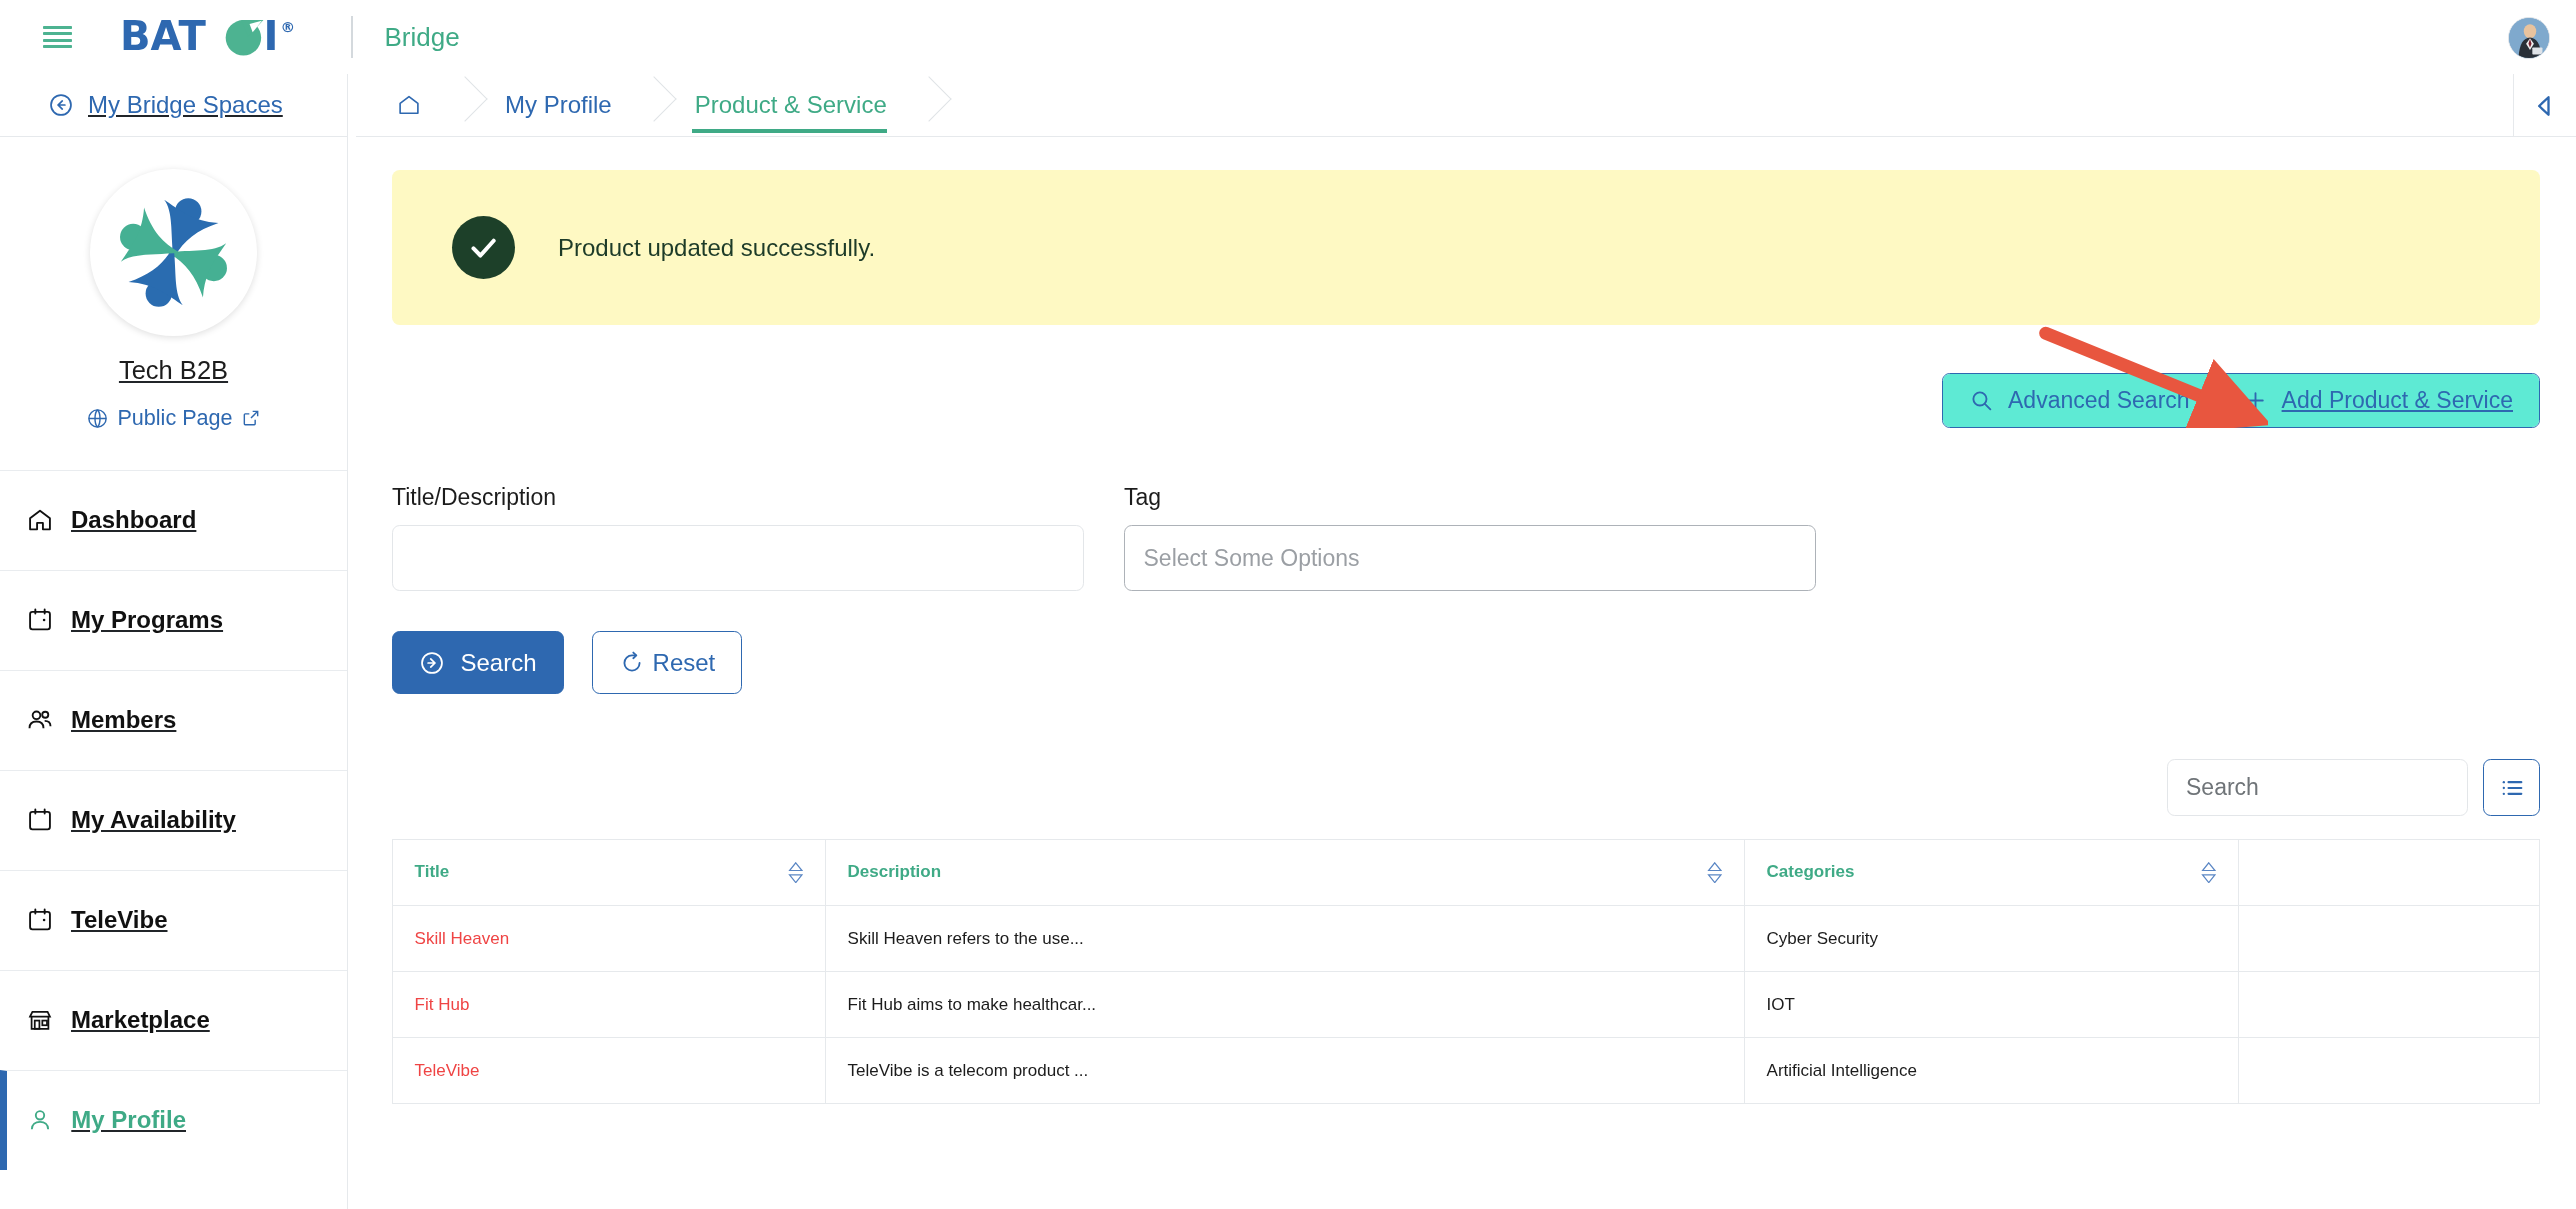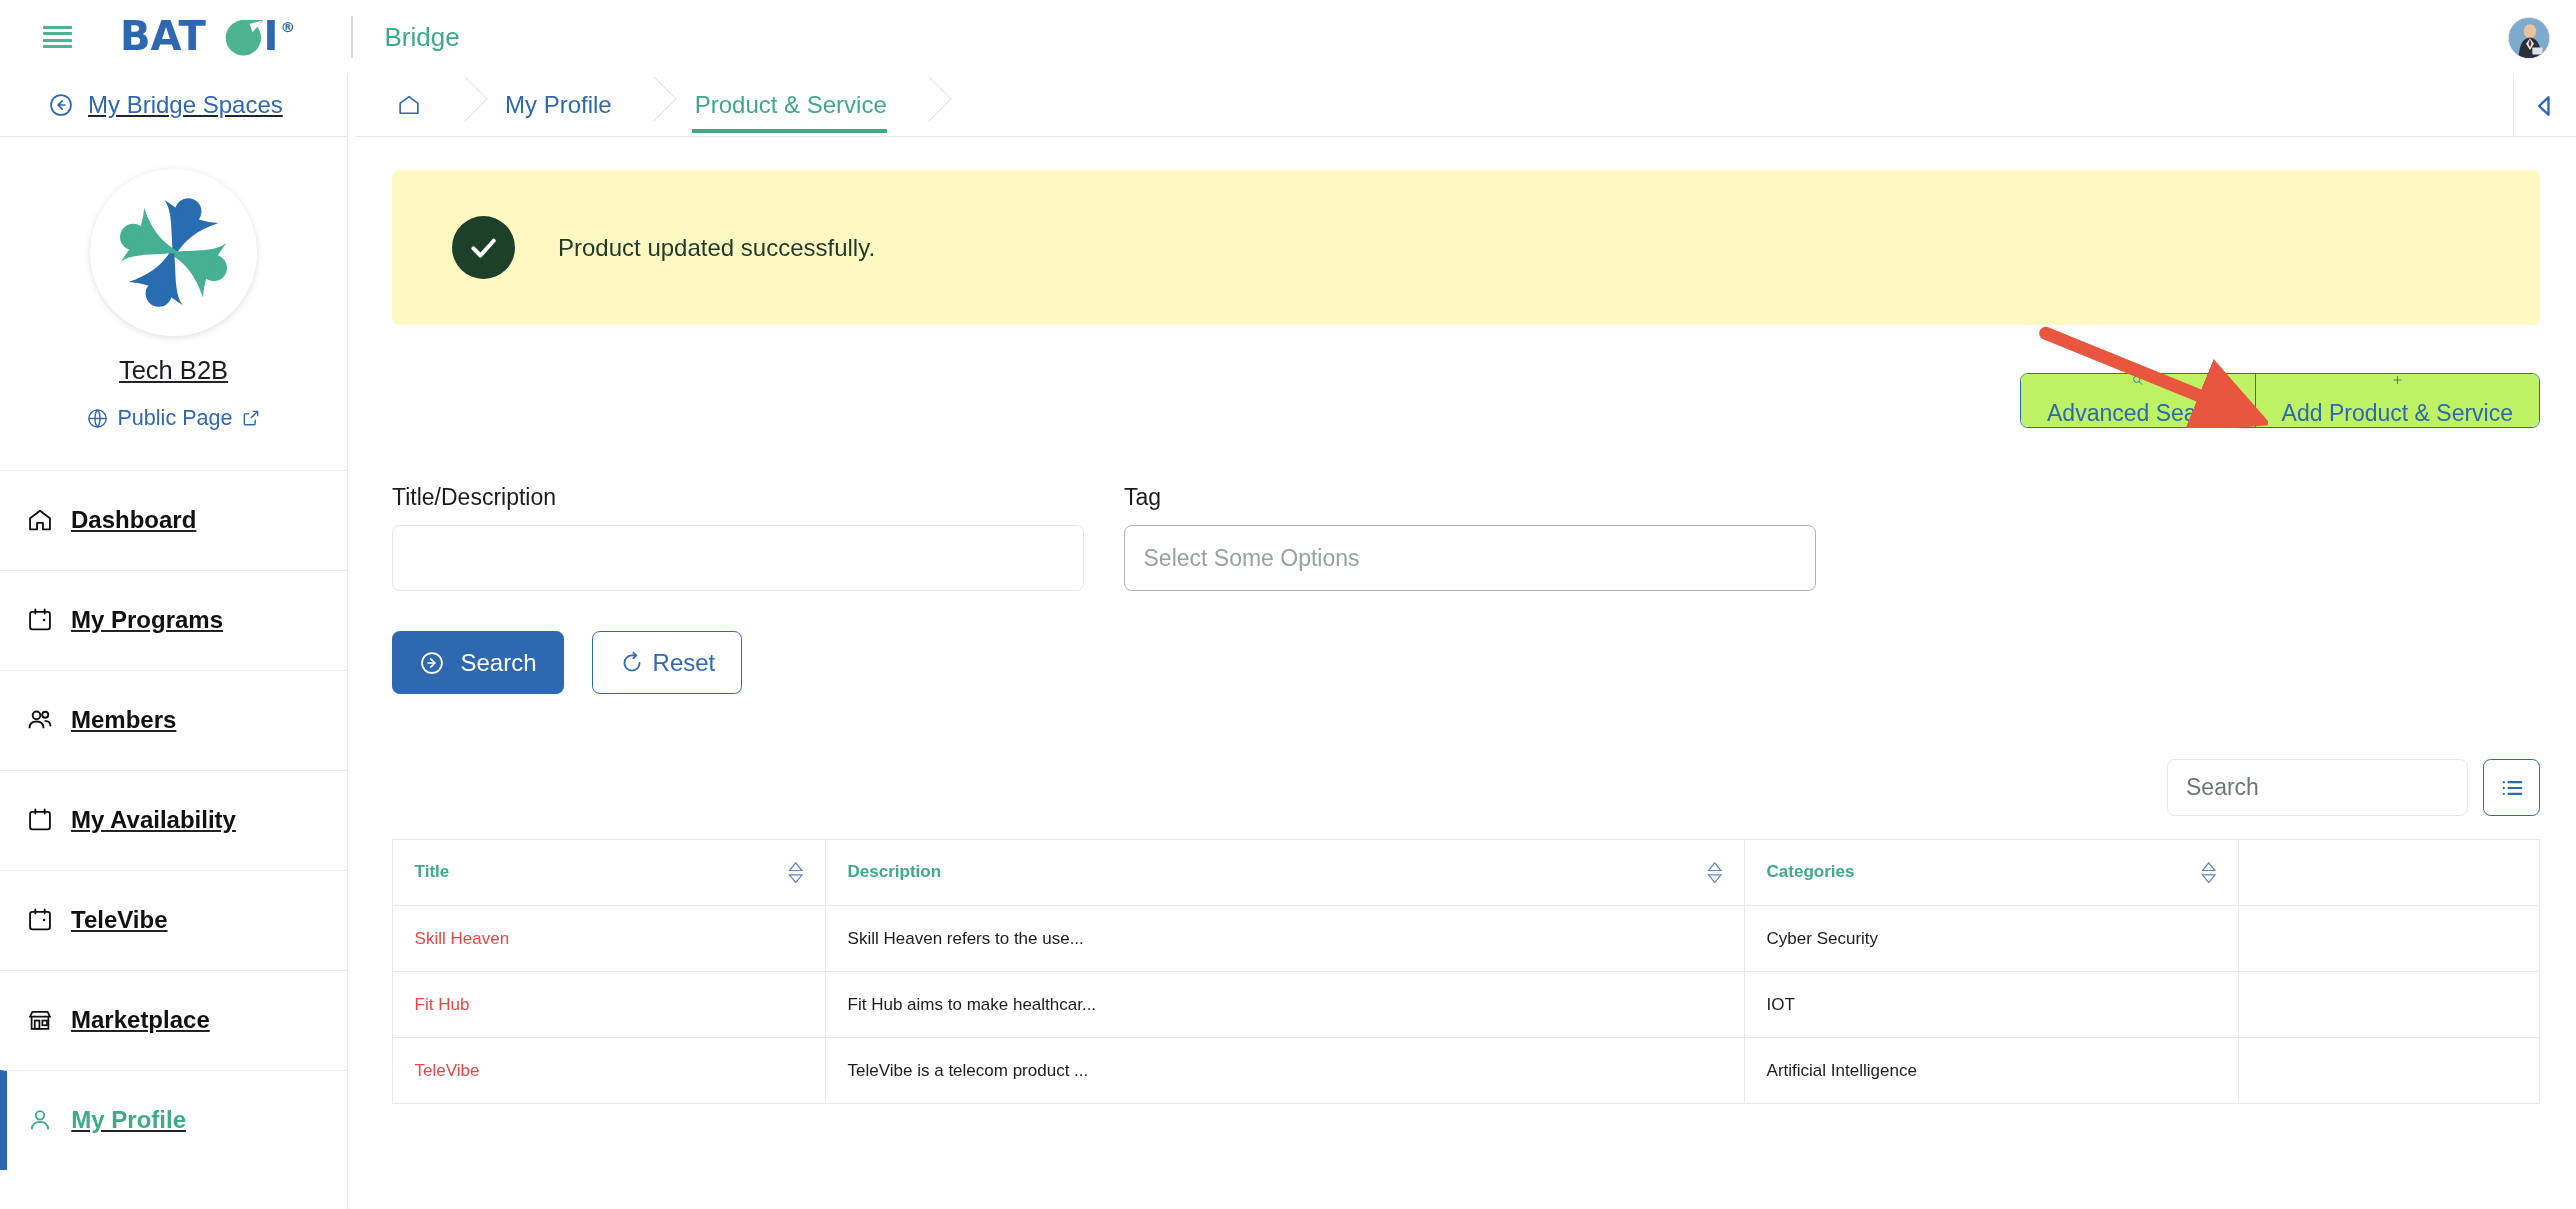--- a/index.html
+++ b/index.html
@@ -108,26 +108,25 @@
   .alert-ico {
     width: 63px; height: 63px; border-radius: 50%; background: #1d4029;
     display: flex; align-items: center; justify-content: center; flex: none;
   }
   .alert-txt { font-size: 24px; color: #1d3b28; }
 
   .btnrow { margin-top: 48px; display: flex; justify-content: flex-end; position: relative; }
   .btngroup { display: flex; border: 1.5px solid #2e68b0; border-radius: 7.7px; overflow: hidden; }
   .gbtn {
     height: 53px; display: flex; align-items: center; gap: 14px;
-    padding: 0 26px; font-size: 23px; color: #2e68b0; background: #bef264;
+    padding: 0 26px; font-size: 23px; color: #2e68b0; background: #5eead4;
     cursor: pointer; border: none;
     font-family: "Liberation Sans", sans-serif;
-    flex-direction: column;
-  }
-  .gbtn + .gbtn { border-left: 1.5px solid #2e68b0; }
+  }
+  .gbtn + .gbtn { border-left: 1.5px solid #2e68b0; text-decoration: underline; }
   .arrow-anno { position: absolute; right: 272px; top: -49px; pointer-events: none; }
 
   .fields { margin-top: 56px; display: flex; gap: 40px; }
   .field { width: 692px; }
   .field.tag { width: 692px; }
   .flabel { font-size: 23px; color: #1c1c1c; margin-bottom: 14px; }
   .finput {
     width: 100%; height: 66px; border: 1.5px solid #e3e6e9; border-radius: 7.7px;
     background: #fff; font-size: 23px; padding: 0 18.5px; color: #333;
     font-family: "Liberation Sans", sans-serif;

